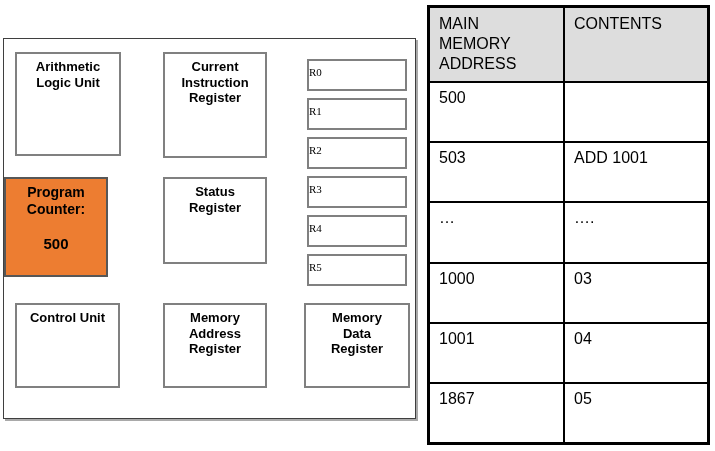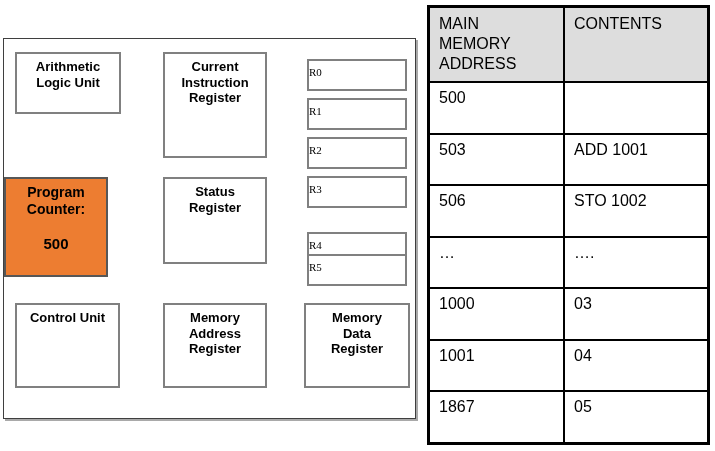--- a/index.html
+++ b/index.html
@@ -35,21 +35,21 @@
     background: #ffffff;
     text-align: center;
     font-weight: bold;
     font-size: 13px;
     line-height: 1.2;
     padding-top: 5px;
   }
   .box .box-label {
     white-space: pre-line;
   }
-  .box-alu { left: 11px; top: 13px;  width: 106px; height: 62px; }
+  .box-alu { left: 11px; top: 13px;  width: 106px; height: 104px; }
   .box-cir { left: 159px; top: 13px; width: 104px; height: 106px; }
   .box-pc  {
     left: 0; top: 138px; width: 104px; height: 100px;
     background: var(--highlight, #ED7D31);
     border-color: #575757;
     font-size: 14px;
     text-align: center;
   }
   .box-pc .pc-value {
     display: block;
@@ -72,21 +72,21 @@
     text-align: left;
     font-family: "Liberation Serif", serif;
     font-weight: normal;
     font-size: 11px;
     padding-top: 5px;
   }
   .reg-0 { top: 20px; }
   .reg-1 { top: 59px; }
   .reg-2 { top: 98px; }
   .reg-3 { top: 137px; }
-  .reg-4 { top: 193px; }
+  .reg-4 { top: 176px; }
   .reg-5 { top: 215px; }
 
   
   .memtable {
     position: absolute;
     left: 427px;
     top: 5px;
     width: 283px;
     height: 440px;
     box-sizing: border-box;
@@ -193,24 +193,20 @@
   </div>
 
   <div class="trow">
     <div class="tcell c1">500</div>
   </div>
   <div class="trow">
     <div class="tcell c1">503</div>
     <div class="tcell c2">ADD 1001</div>
   </div>
   <div class="trow">
-    <div class="tcell c1">506</div>
-    <div class="tcell c2">STO 1002</div>
-  </div>
-  <div class="trow">
     <div class="tcell c1">…</div>
     <div class="tcell c2">….</div>
   </div>
   <div class="trow">
     <div class="tcell c1">1000</div>
     <div class="tcell c2">03</div>
   </div>
   <div class="trow">
     <div class="tcell c1">1001</div>
     <div class="tcell c2">04</div>

